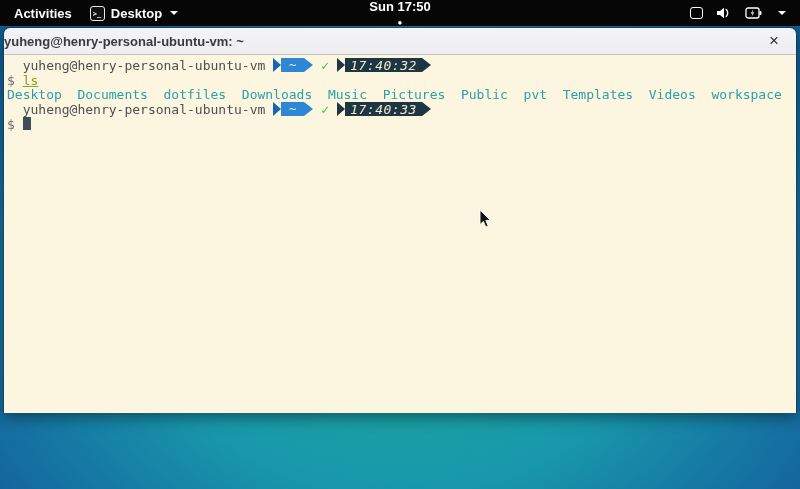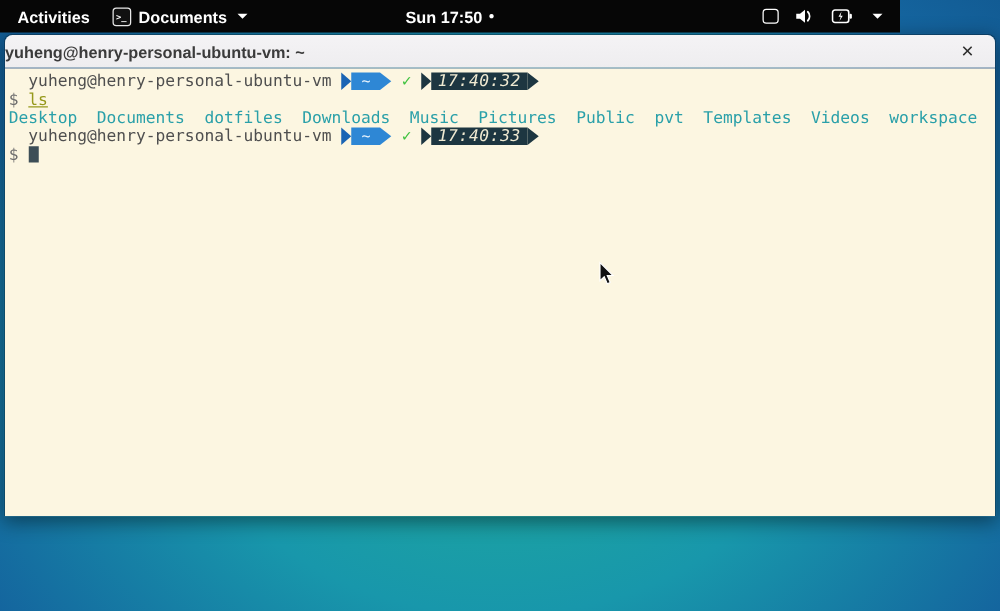--- a/index.html
+++ b/index.html
@@ -7,35 +7,35 @@
   body { position:relative; font-family:"Liberation Sans", sans-serif; }
 
   
   .wallpaper {
     position:absolute; inset:0;
     background: radial-gradient(ellipse 70% 90% at 50% 60%, #1fae9a 0%, #1897ab 45%, #14649e 85%, #125a92 100%);
   }
 
   
   .topbar {
-    position:absolute; top:0; left:0; width:720px; height:26px;
+    position:absolute; top:0; left:0; width:800px; height:26px;
     background:#060606; color:#fff; display:flex; align-items:center;
     font-size:13px; font-weight:600; z-index:30;
   }
   .tb-left { display:flex; align-items:center; gap:14px; padding-left:10px; }
   .activities { padding:0 4px; cursor:pointer; }
   .appmenu { display:flex; align-items:center; gap:6px; cursor:pointer; }
   .appicon {
     width:15px; height:15px; border:1px solid #e8e8e8; border-radius:3px;
     display:flex; align-items:flex-end; justify-content:flex-start;
     font-family:"DejaVu Sans Mono", monospace; font-size:7px; line-height:7px;
     color:#fff; padding:2px 0 2px 2px; background:#111;
   }
   .caret-down { width:0; height:0; border-left:4px solid transparent; border-right:4px solid transparent; border-top:4px solid #fff; margin-left:2px; }
-  .tb-center { position:absolute; left:0; right:0; display:flex; justify-content:center; align-items:center; gap:5px; pointer-events:none; }
+  .tb-center { position:absolute; left:0; right:0; display:flex; justify-content:center; align-items:center; gap:5px; pointer-events:none;flex-direction:column; }
   .tb-center .clock { pointer-events:auto; cursor:pointer; }
   .media-dot { font-size:8px; line-height:8px; color:#fff; }
   .tb-right { margin-left:auto; display:flex; align-items:center; gap:13px; padding-right:14px; }
   .icon-screen { width:13px; height:12px; border:1.5px solid #fff; border-radius:3px; }
   .tb-right svg { display:block; }
 
   
   .window {
     position:absolute; left:3px; top:27px; width:794px; height:386px;
     border-radius:7px 7px 0 0; overflow:hidden; z-index:20;
@@ -82,21 +82,21 @@
 </head>
 <body>
 
 <div class="wallpaper"></div>
 
 <div class="topbar">
   <div class="tb-left">
     <span class="activities">Activities</span>
     <span class="appmenu">
       <span class="appicon">&gt;_</span>
-      <span>Documents</span>
+      <span>Desktop</span>
       <span class="caret-down"></span>
     </span>
   </div>
   <div class="tb-center">
     <span class="clock">Sun 17:50</span>
     <span class="media-dot">●</span>
   </div>
   <div class="tb-right">
     <span class="icon-screen"></span>
     <svg width="16" height="14" viewBox="0 0 16 14">

